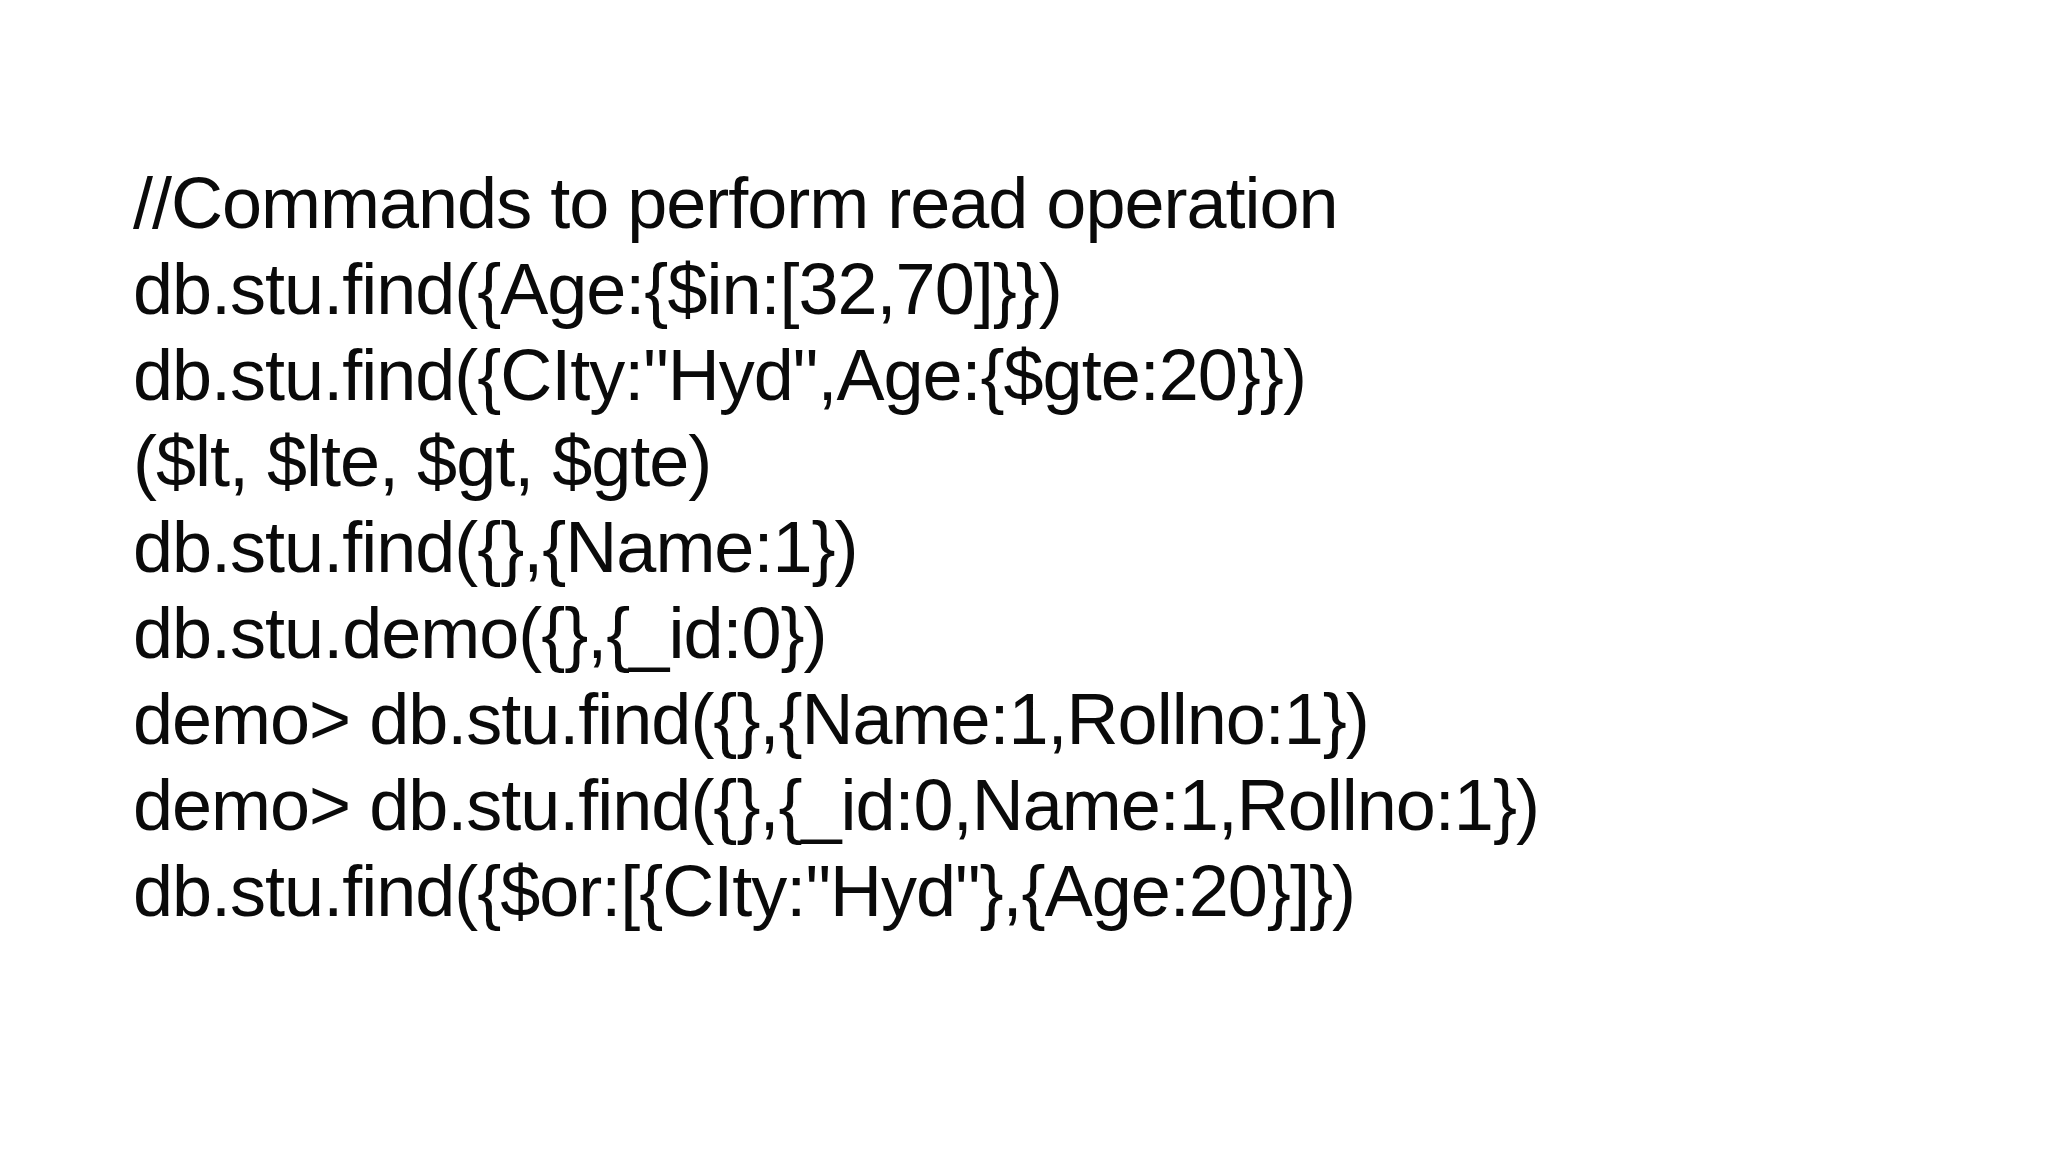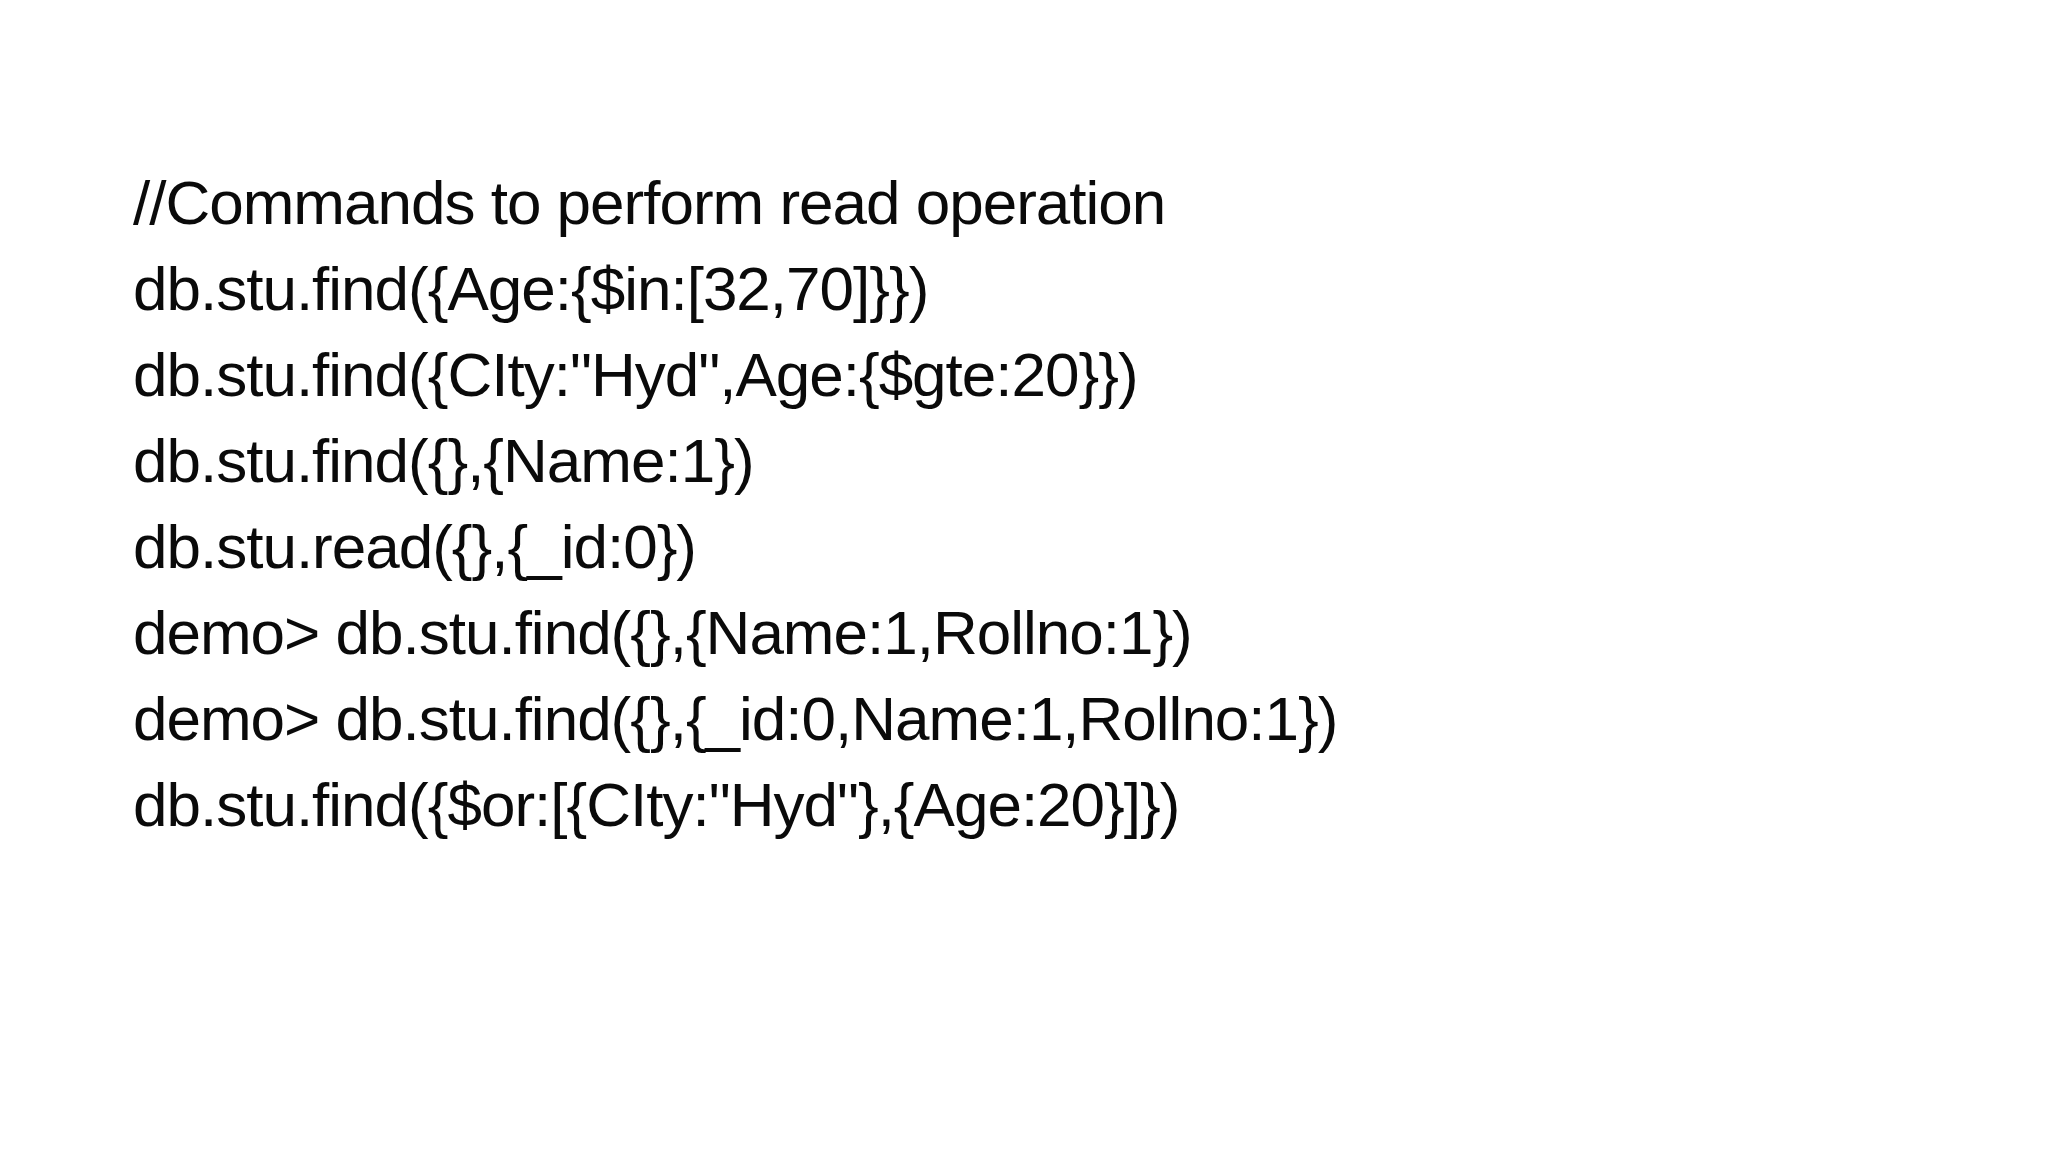--- a/index.html
+++ b/index.html
@@ -16,35 +16,36 @@
     background: #ffffff;
     font-family: "Liberation Sans", "DejaVu Sans", sans-serif;
   }
   .code-block {
     position: absolute;
     left: 133px;
     top: 160px;
     width: 1600px;
   }
   .code-line {
-    font-size: 62px;
+    font-size: 72px;
     line-height: 86px;
     color: #0a0a0a;
     letter-spacing: -1px;
     white-space: pre;
     font-weight: 400;
   }
 </style>
 </head>
 <body>
 
 <div class="slide">
   <div class="code-block">
       <div class="code-line">//Commands to perform read operation</div>
       <div class="code-line">db.stu.find({Age:{$in:[32,70]}})</div>
       <div class="code-line">db.stu.find({CIty:"Hyd",Age:{$gte:20}})</div>
+      <div class="code-line">($lt, $lte, $gt, $gte)</div>
       <div class="code-line">db.stu.find({},{Name:1})</div>
-      <div class="code-line">db.stu.read({},{_id:0})</div>
+      <div class="code-line">db.stu.demo({},{_id:0})</div>
       <div class="code-line">demo&gt; db.stu.find({},{Name:1,Rollno:1})</div>
       <div class="code-line">demo&gt; db.stu.find({},{_id:0,Name:1,Rollno:1})</div>
       <div class="code-line">db.stu.find({$or:[{CIty:"Hyd"},{Age:20}]})</div>
     </div>
 </div>
 
 </body></html>

